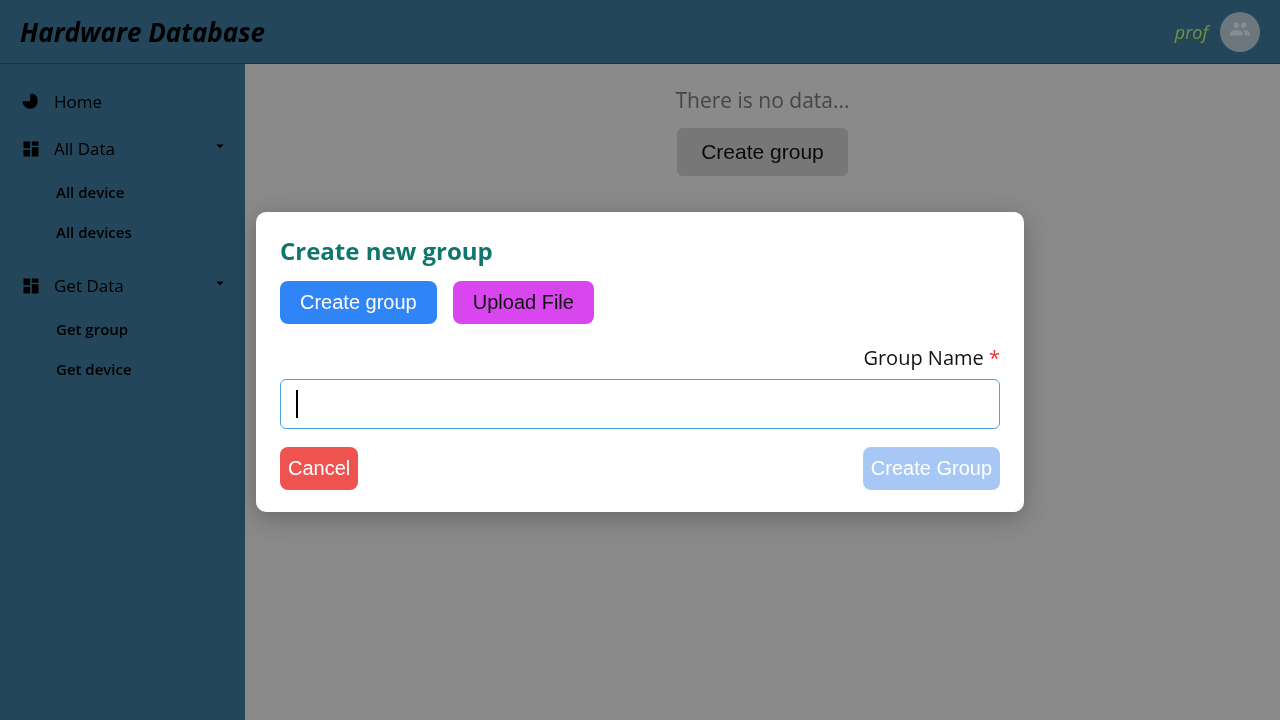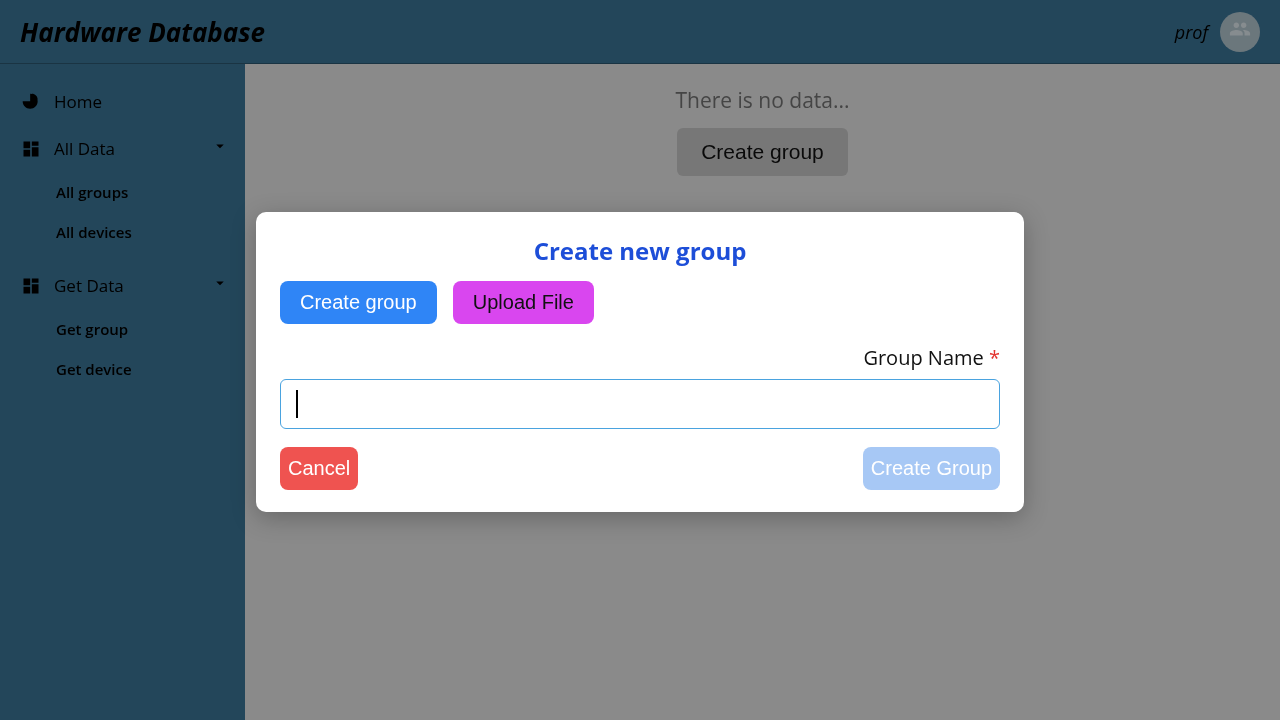--- a/index.html
+++ b/index.html
@@ -24,21 +24,21 @@
     font-style: italic;
   }
   .header-title {
     font-size: 26px;
     font-weight: 700;
     color: #000;
   }
   .header-spacer { flex: 1; }
   .header-user {
     font-size: 18px;
-    color: #000000;
+    color: #bef264;
     margin-right: 12px;
   }
   .avatar {
     width: 40px; height: 40px;
     border-radius: 50%;
     background: #b3c6cf;
     display: flex; align-items: center; justify-content: center;
   }
   .avatar svg { width: 22px; height: 22px; fill: #e0eaef; }
 
@@ -120,23 +120,22 @@
     top: 212px;
     width: 768px;
     background: #fff;
     border-radius: 10px;
     padding: 18px 24px 22px 24px;
     box-shadow: 0 6px 24px rgba(0,0,0,0.25);
   }
   .modal-title {
     font-size: 24px;
     font-weight: 700;
-    color: #1d4ed8;
+    color: #0f766e;
     margin: 4px 0 14px 0;
-    text-align: center;
   }
   .tabs { display: flex; gap: 16px; margin-bottom: 20px; }
   .tab {
     border: none;
     border-radius: 8px;
     padding: 10px 20px;
     font-size: 20px;
     cursor: pointer;
   }
   .tab-active { background: #2f85f6; color: #fff; }
@@ -225,21 +224,21 @@
           </svg>
       </span>
       <span class="label">All Data</span>
       <span class="chevron">
         <svg viewBox="0 0 24 24">
             <path d="M7 10l5 5 5-5z"></path>
           </svg>
       </span>
     </div>
     <div class="nav-subitem">
-      <span>All groups</span>
+      <span>All device</span>
     </div>
     <div class="nav-subitem">
       <span>All devices</span>
     </div>
 
     <div class="nav-group-gap"></div>
 
     <div class="nav-item">
       <span class="icon">
         <svg viewBox="0 0 24 24" width="20" height="20">

